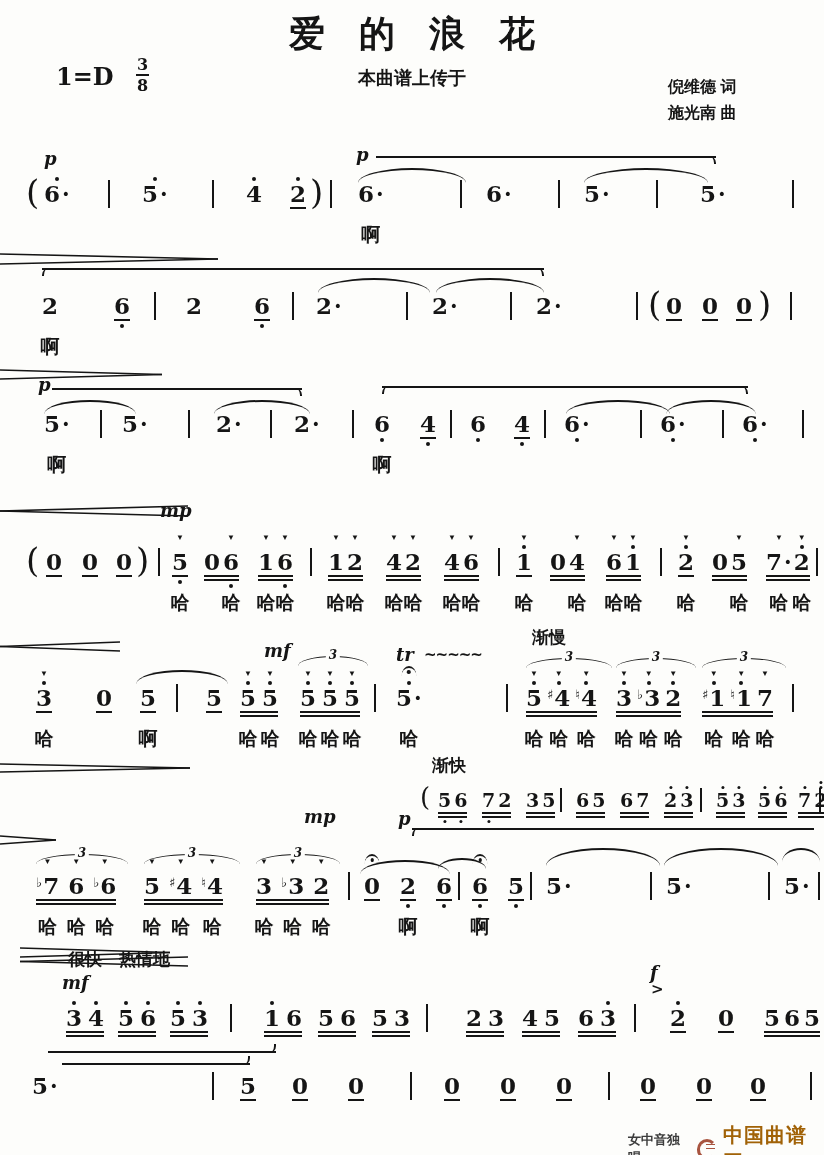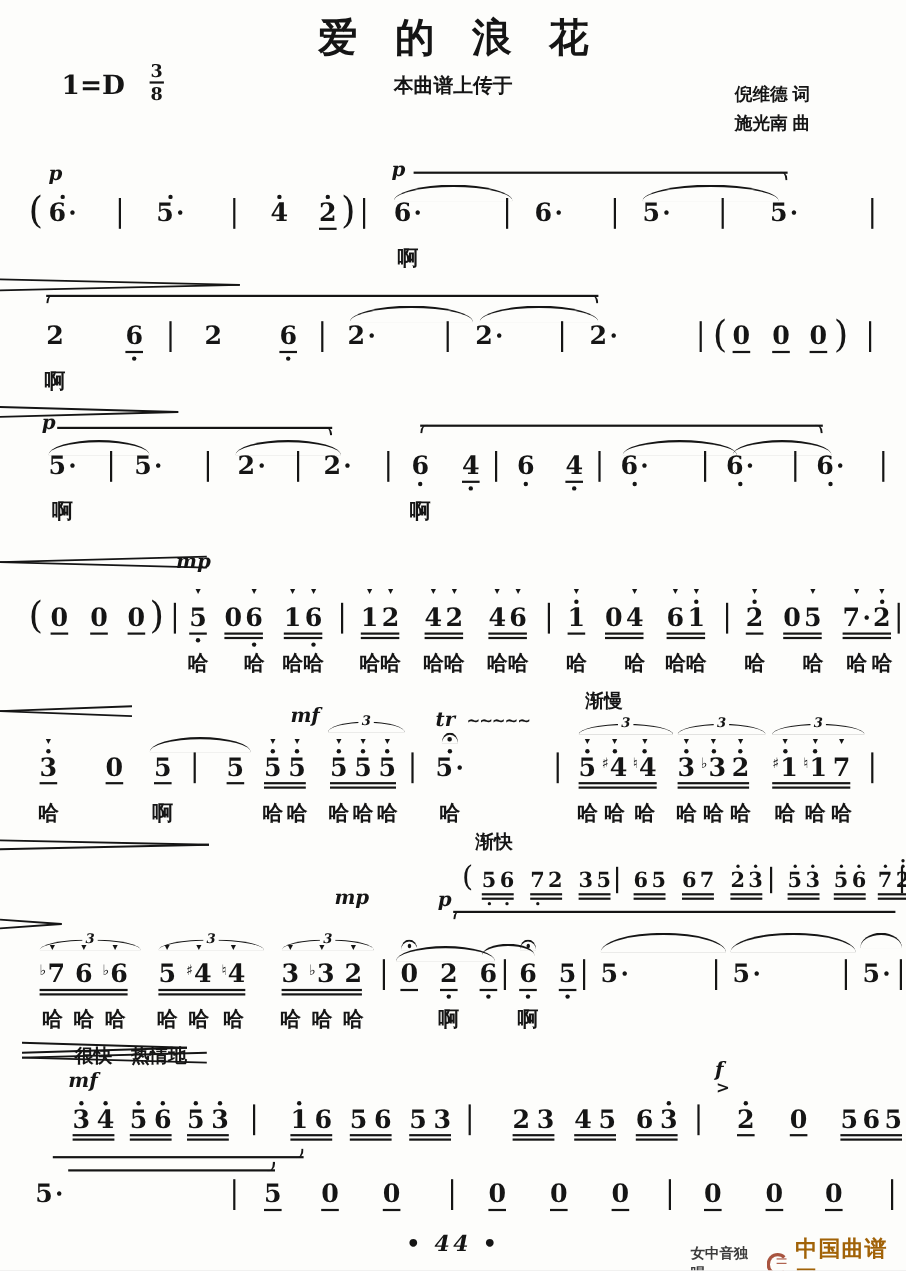--- a/index.html
+++ b/index.html
@@ -867,19 +867,18 @@
         <div class="tok" style="left: 696px; top: 10px;"><span class="nb"><span class="num">0</span></span><div class="uls">
             <div class="ull"></div>
           </div></div>
         <div class="tok" style="left: 750px; top: 10px;"><span class="nb"><span class="num">0</span></span><div class="uls">
             <div class="ull"></div>
           </div></div>
         <div class="bl" style="left: 810px; top: 8px; height: 28px;"></div>
       </div>
     </div>
 
-  <div class="pagenum">• 44 •</div>
   <div class="wm">
     <span class="wm-pre">女中音独唱</span>
     <span class="logo"></span>
     <span class="wm-site">中国曲谱网</span>
   </div>
 </div>
 
 </body></html>

